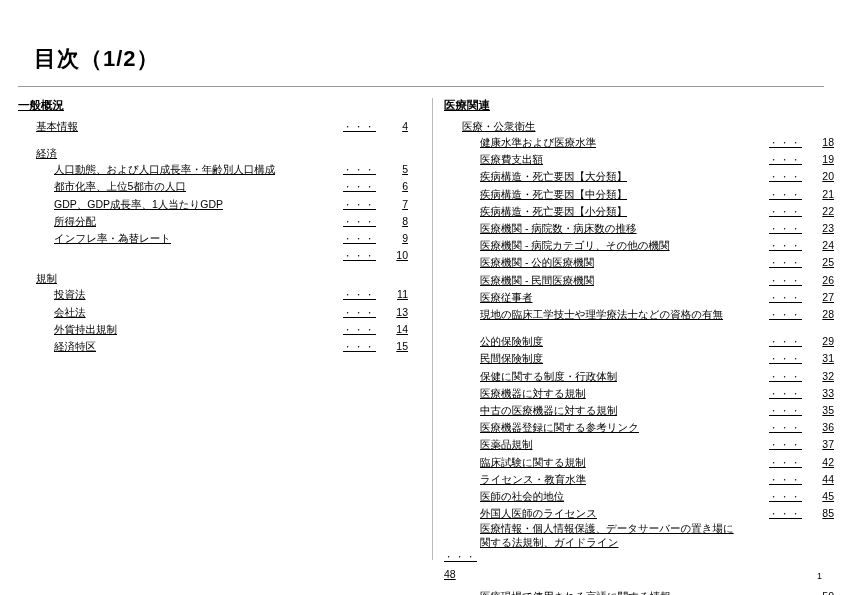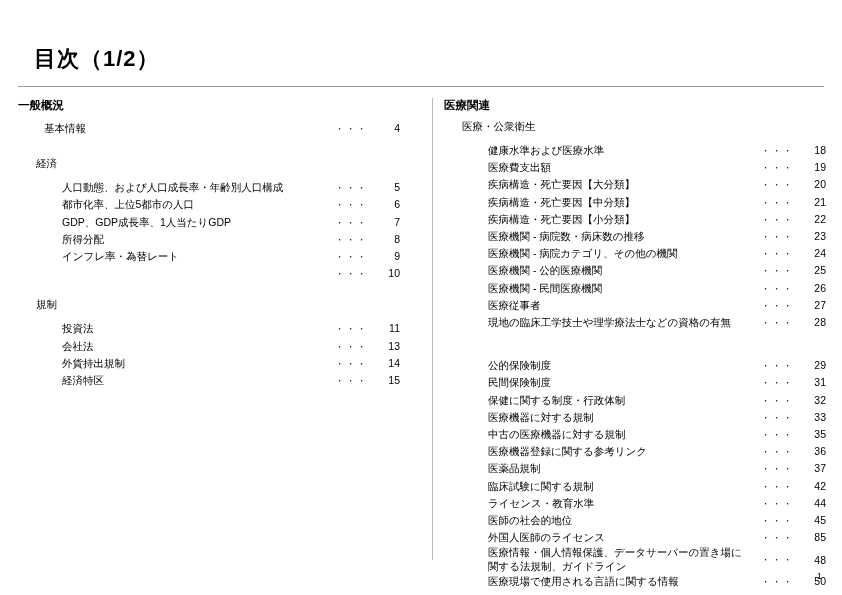--- a/index.html
+++ b/index.html
@@ -39,20 +39,21 @@
     position: absolute;
     left: 18px;
     right: 18px;
     top: 98px;
     height: 470px;
   }
   .col {
     position: absolute;
     top: 0;
     width: 390px;
+    text-decoration: underline;
   }
   .col-left { left: 0; }
   .col-right { left: 426px; }
   .col-divider {
     position: absolute;
     left: 414px;
     top: 0;
     width: 1px;
     height: 462px;
     background: #b9b9b9;
@@ -65,21 +66,21 @@
   }
   .group {
     margin: 0;
   }
   .group-title {
     font-size: 10.5px;
     line-height: 16px;
     margin-left: 18px;
   }
   .rows {
-    margin: 8px;
+    margin: 0;
     padding: 0;
   }
   .row {
     display: flex;
     align-items: baseline;
     font-size: 10.5px;
     line-height: 16.2px;
     white-space: nowrap;
   }
   .row .label {
@@ -98,21 +99,22 @@
   }
   .row .page-no {
     flex: 0 0 22px;
     text-align: right;
   }
   .indent-1 .label { padding-left: 18px; }
   .indent-2 .label { padding-left: 36px; }
   .spacer-sm { height: 10px; }
   .spacer-xs { height: 6px; }
   .row.two-line {
-    align-items: center;
+    align-items: flex-start;
+    flex-direction: column;
   }
   .row.two-line .label {
     white-space: normal;
     width: 255px;
     line-height: 13.5px;
   }
   .row.two-line .dots,
   .row.two-line .page-no {
     line-height: 16.2px;
   }

